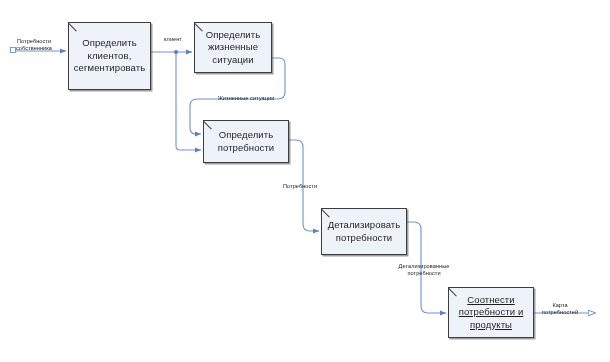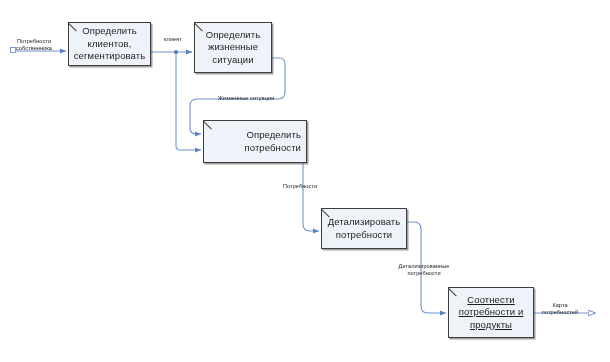--- a/index.html
+++ b/index.html
@@ -103,36 +103,36 @@
       <path d="M272,58 L279,58 Q285,58 285,64 L285,92 Q285,99 278,99 L197,99 Q190,99 190,106 L190,128 Q190,134 196,134 L201,134" marker-end="url(#solidArrow)"></path>
 
       <path d="M289,140 L296,140 Q303,140 303,147 L303,224 Q303,231 310,231 L319,231" marker-end="url(#solidArrow)"></path>
 
       <path d="M407,222 L414,222 Q421,222 421,229 L421,306 Q421,313 428,313 L446,313" marker-end="url(#solidArrow)"></path>
 
       <path d="M534,313 L588,313" marker-end="url(#hollowArrow)"></path>
     </g>
   </svg>
 
-  <div class="proc-box" style="left:68px; top:22px; width:83px; height:44px;">
+  <div class="proc-box" style="left:68px; top:22px; width:83px; height:68px;">
     <span class="corner-fold"></span>
     <span class="txt">Определить клиентов, сегментировать</span>
   </div>
 
   <div class="proc-box" style="left:194px; top:22px; width:78px; height:51px;">
     <span class="corner-fold"></span>
     <span class="txt">Определить жизненные ситуации</span>
   </div>
 
-  <div class="proc-box" style="left:203px; top:120px; width:104px; height:43px;text-align:right;">
+  <div class="proc-box" style="left:203px; top:120px; width:86px; height:43px;">
     <span class="corner-fold"></span>
     <span class="txt">Определить потребности</span>
   </div>
 
-  <div class="proc-box" style="left:321px; top:208px; width:86px; height:41px;">
+  <div class="proc-box" style="left:321px; top:208px; width:86px; height:47px;">
     <span class="corner-fold"></span>
     <span class="txt">Детализировать потребности</span>
   </div>
 
   <div class="proc-box" style="left:448px; top:287px; width:86px; height:51px;text-decoration:underline;">
     <span class="corner-fold"></span>
     <span class="txt">Соотнести потребности и продукты</span>
   </div>
 
   <div class="edge-label" style="left:6px; top:38px; width:56px;">Потребности

